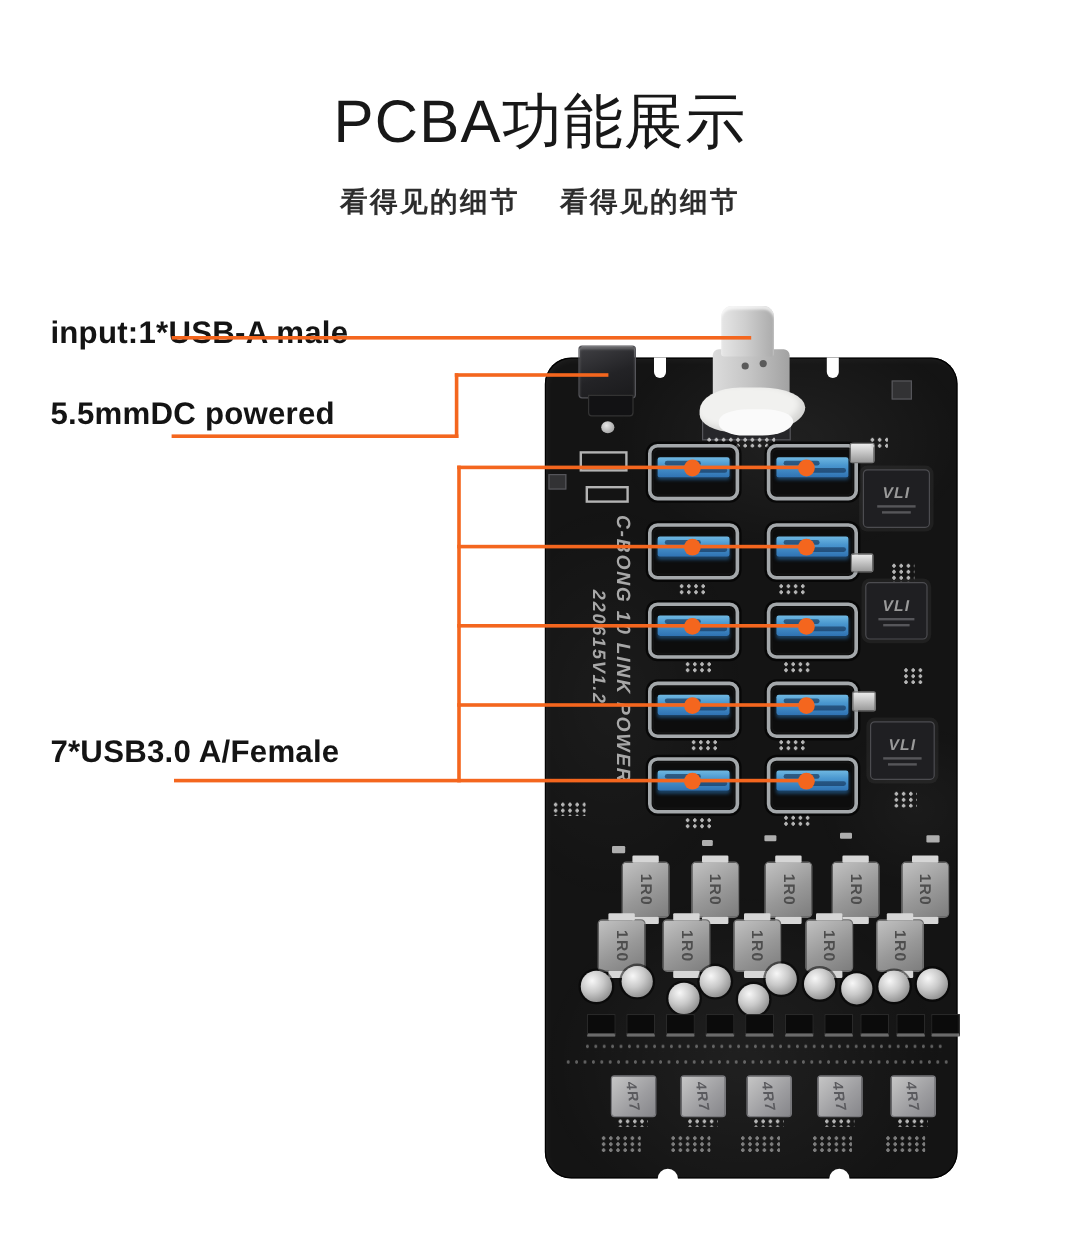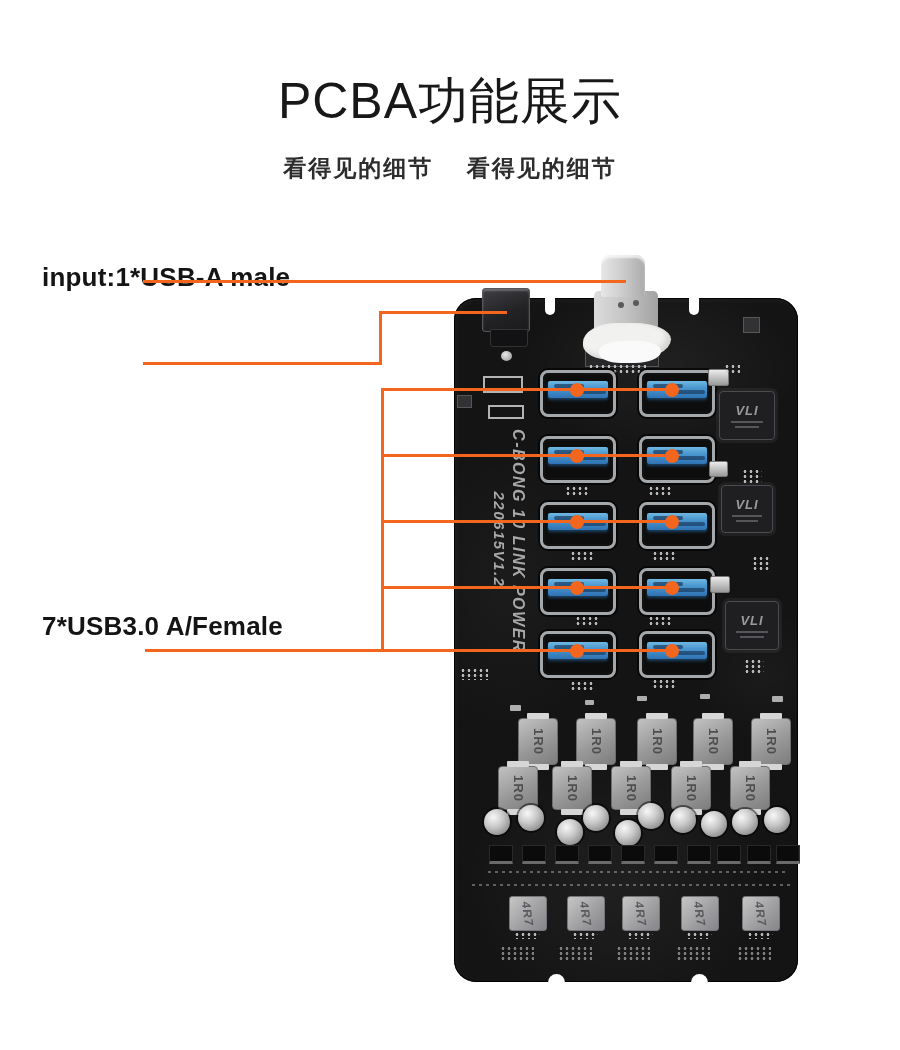--- a/index.html
+++ b/index.html
@@ -102,20 +102,21 @@
 </style>
 </head>
 <body>
 
 <div id="page">
 
   <div class="title">PCBA功能展示</div>
   <div class="subtitle">看得见的细节　 看得见的细节</div>
 
   <div class="callout" style="left:42px;top:262px;">input:1*USB-A male</div>
+  <div class="callout" style="left:42px;top:329px;">5.5mmDC powered</div>
   <div class="callout" style="left:42px;top:611px;">7*USB3.0 A/Female</div>
 
   <div class="board"></div>
   <div class="slot" style="left:545px;top:298px;width:10px;height:17px;"></div>
   <div class="slot" style="left:689px;top:298px;width:10px;height:17px;"></div>
   <div class="notch" style="left:548px;top:974px;"></div>
   <div class="notch" style="left:691px;top:974px;"></div>
 
   <div class="silk-text" style="left:388px;top:532px;width:260px;font-size:16px;">C-BONG 10 LINK POWER</div>
   <div class="silk-text" style="left:434px;top:531px;width:130px;font-size:15px;">220615V1.2</div>

